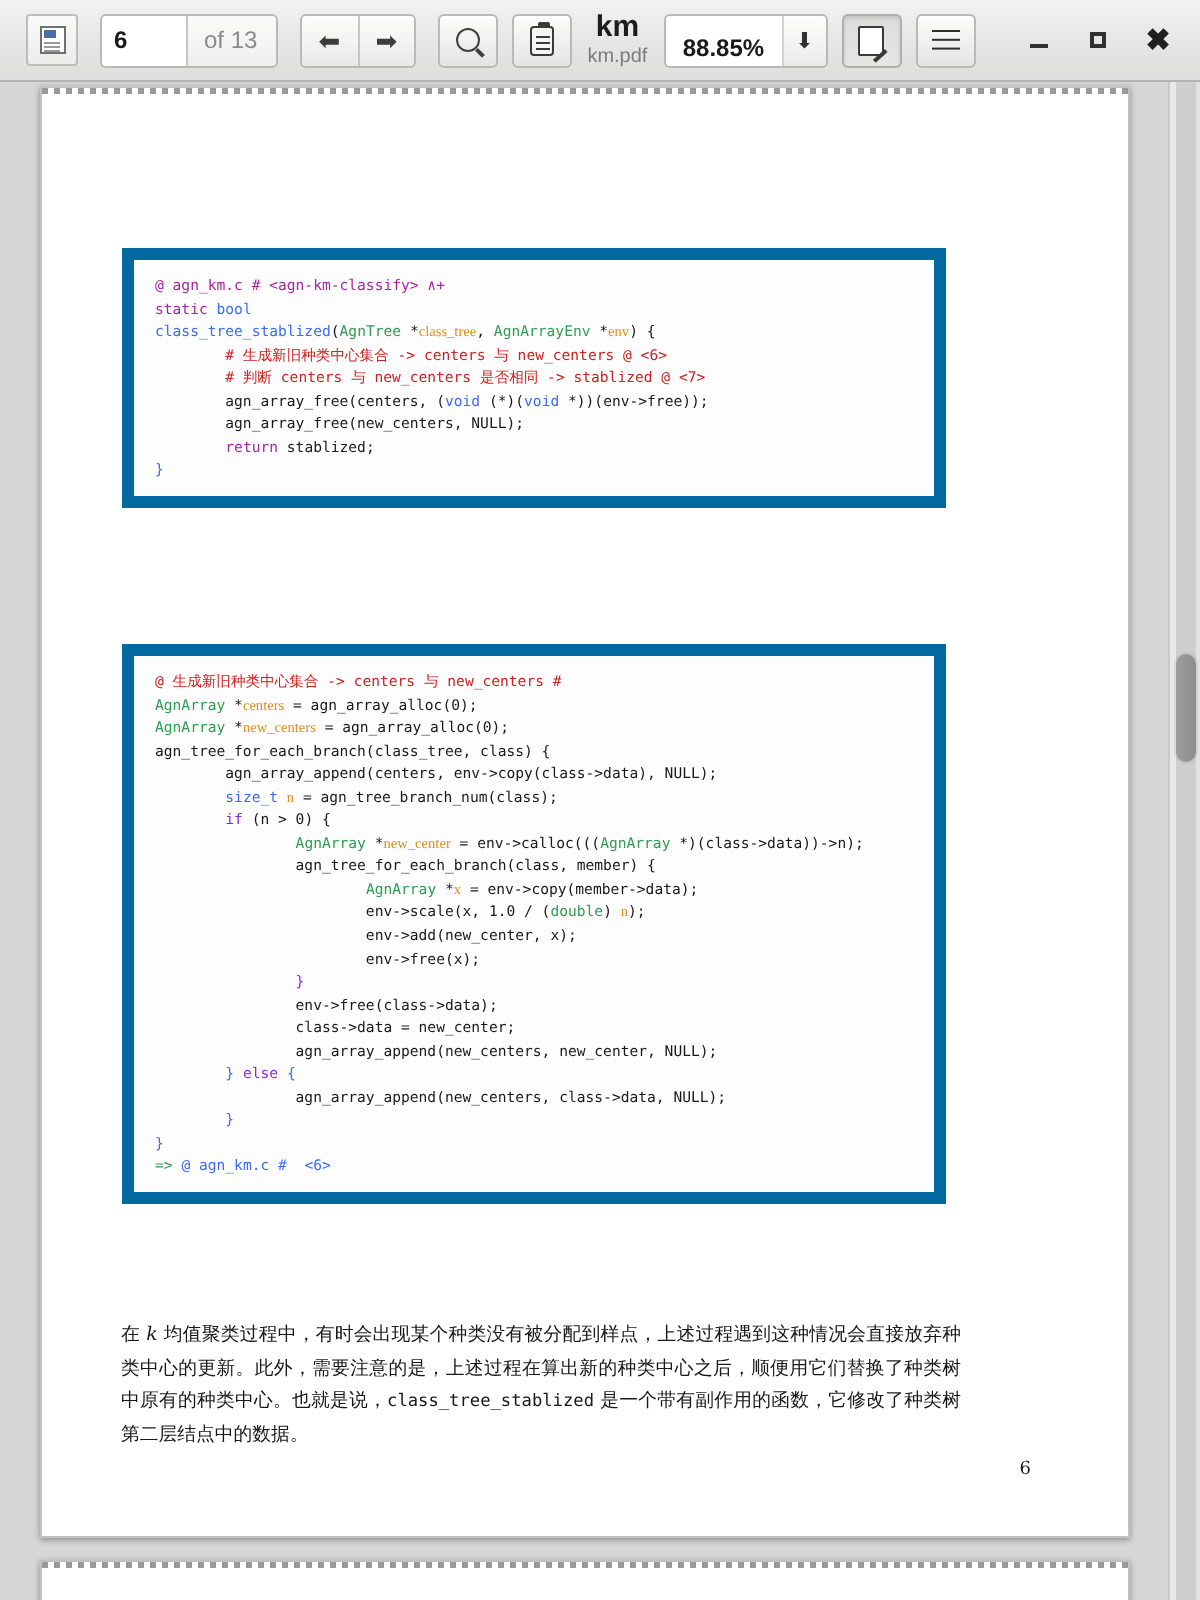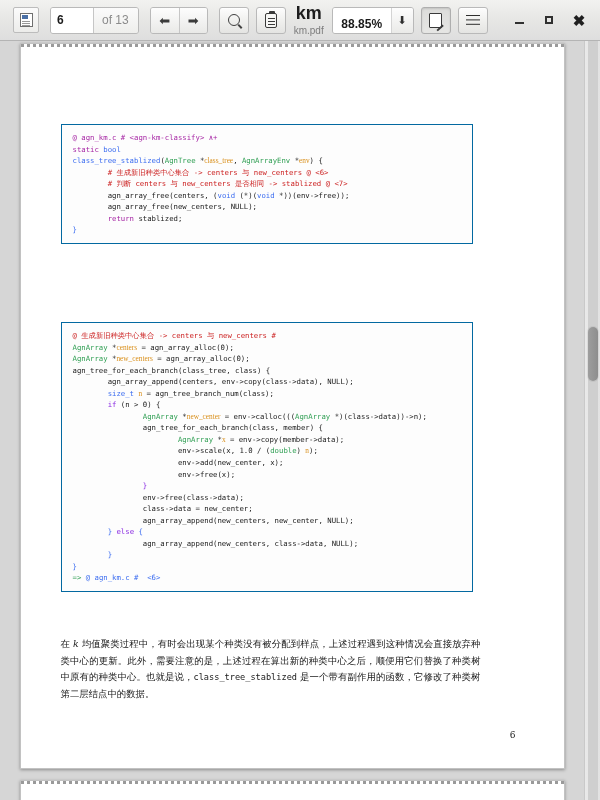--- a/index.html
+++ b/index.html
@@ -67,21 +67,21 @@
   
   #nav-group { display: flex; height: 27px; border: 1px solid #b9b9b9; border-radius: 3px; overflow: hidden; }
   .nav-arrow { width: 28px; height: 100%; display:flex; align-items:center; justify-content:center;
      background: linear-gradient(to bottom,#fdfdfd,#e9e9e7); }
   .nav-arrow + .nav-arrow { border-left: 1px solid #c6c6c6; }
   .arr { font-size: 13px; color: #3c3c3c; line-height: 1; }
 
   
   #title-block { display:flex; flex-direction:column; align-items:center; justify-content:center;
      padding: 0 8px; line-height: 1.1; }
-  #doc-title { font-size: 18px; font-weight: bold; color: #1d1d1d; }
+  #doc-title { font-size: 15px; font-weight: bold; color: #1d1d1d; }
   #doc-subtitle { font-size: 10px; color: #7c7c7c; margin-top: 1px; }
 
   
   #zoom-group { display:flex; height:27px; border:1px solid #b9b9b9; border-radius:3px; overflow:hidden;}
   #zoom-value { display:flex; align-items:center; justify-content:center;
      min-width:58px; padding:16px 7px; background:#fff; font-size:12px; font-weight:bold; color:#1a1a1a;}
   #zoom-drop { width:22px; display:flex; align-items:center; justify-content:center;
      background: linear-gradient(to bottom,#fdfdfd,#eaeae8); border-left:1px solid #d4d4d4; font-size:11px; color:#2f2f2f;}
 
   
@@ -131,21 +131,21 @@
   .dashed-top {
     position:absolute; left:0; right:0; top:0; height:3px;
     background: repeating-linear-gradient(to right, #9a9a9a 0 3px, #ffffff 3px 6px);
   }
 
   .page-content { padding: 0 0 0 0; position: relative; height: 100%; }
 
   
   .code-block {
     position: absolute;
-    border: 1px solid #0369a1;
+    border: 6px solid #0369a1;
     background: #fdfdfd;
     padding: 7px 10px 7px 11px;
     font-family: "DejaVu Sans Mono", "Liberation Mono", monospace;
     font-size: 7.3px;
     line-height: 11.55px;
     color: #1a1a1a;
     white-space: pre;
     overflow: hidden;
   }
   #code-1 { left: 40px; top: 80px; width: 412px; }
@@ -163,21 +163,21 @@
   .prose {
     position: absolute;
     left: 40px; width: 420px;
     font-family: "DejaVu Serif", "Liberation Serif", serif;
     font-size: 9.4px;
     line-height: 16.5px;
     color: #181818;
     text-align: justify;
   }
   #para-1 { top: 228px; }
-  #para-2 { top: 592px; }
+  #para-2 { top: 616px; }
   .mono-inline { font-family: "DejaVu Sans Mono","Liberation Mono",monospace; font-size: 8.6px; }
   .ital { font-style: italic; }
 
   #page-number {
     position: absolute; right: 48px; bottom: 28px;
     font-family: "DejaVu Serif", serif; font-size: 9px; color: #1a1a1a;
   }
 
   
   #vscroll {

